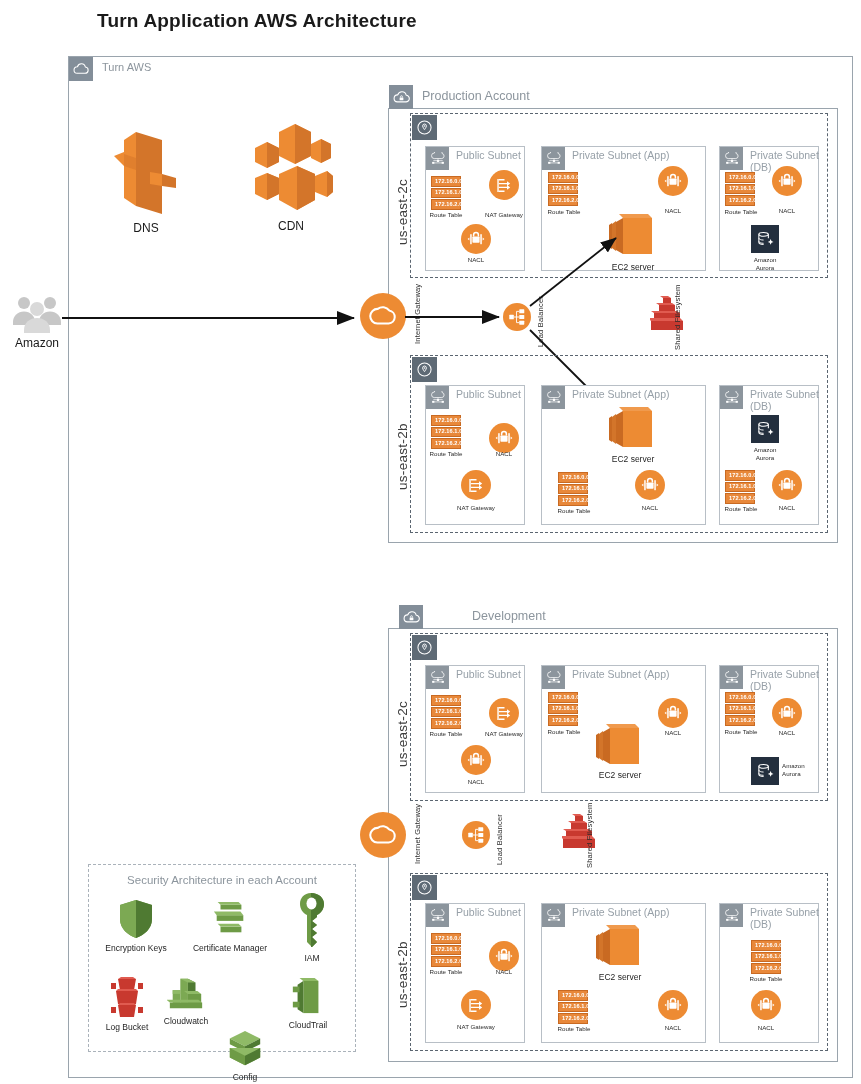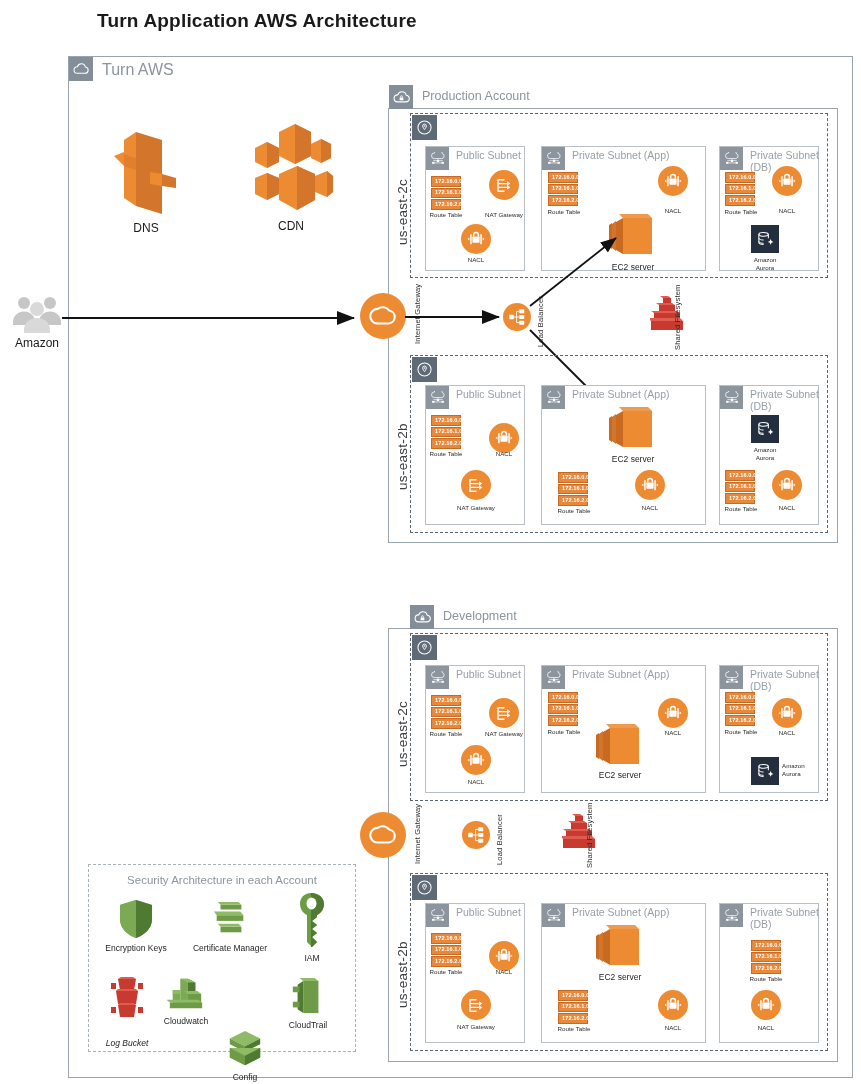--- a/index.html
+++ b/index.html
@@ -25,21 +25,21 @@
   
   .ghead{display:flex;align-items:flex-start;position:absolute;}
   .ghead .badge{
     width:24px;height:24px;background:#838e99;flex:0 0 24px;
     display:flex;align-items:center;justify-content:center;
   }
   .ghead .gtitle{
     margin-left:9px;font-size:12.5px;color:#8c959d;line-height:1.18;
     padding-top:4px;white-space:pre-line;
   }
-  .ghead.big .gtitle{font-size:16px;padding-top:4px;}
+  .ghead.big .gtitle{font-size:11px;padding-top:4px;}
 
   
   .shead .badge{width:23px;height:23px;background:#8c959d;flex:0 0 23px;}
   .shead .gtitle{margin-left:7px;font-size:10.5px;padding-top:2px;color:#97a0a8;}
 
   
   .az-badge{width:25px;height:25px;background:#5e6a75;display:flex;
     align-items:center;justify-content:center;}
 
   
@@ -491,21 +491,21 @@
     <rect x="5.2" y="6.2" width="1.5" height="10" fill="#fff"></rect>
     <rect x="15.3" y="6.2" width="1.5" height="10" fill="#fff"></rect>
     <polygon points="2.6,11 4.4,9.6 4.4,12.4" fill="#fff"></polygon>
     <polygon points="19.4,11 17.6,9.6 17.6,12.4" fill="#fff"></polygon>
   </svg>
 </div>
 <div class="abs cap" style="left:762px;top:504px;width:50px;">NACL</div>
 
 <div class="abs group-solid" style="left:388px;top:628px;width:450px;height:434px;"></div>
 
-<div class="abs ghead" style="left:410px;top:605px;">
+<div class="abs ghead" style="left:399px;top:605px;gap:40px;">
   <span class="badge">
     <svg width="17" height="13" viewBox="0 0 20 15">
       <path d="M5.2 12.6h9.9a3.9 3.9 0 0 0 .4-7.8A5.1 5.1 0 0 0 5.6 4.4 3.9 3.9 0 0 0 5.2 12.6z" fill="none" stroke="#fff" stroke-width="1.3" stroke-linejoin="round"></path>
       <rect x="7.8" y="7.4" width="4.4" height="3.4" rx=".5" fill="#fff"></rect>
       <path d="M8.9 7.4V6.5a1.1 1.1 0 1 1 2.2 0v.9" fill="none" stroke="#fff" stroke-width="1"></path>
     </svg>
   </span>
   <span class="gtitle">Development</span>
 </div>
 
@@ -845,21 +845,21 @@
       <polygon points="6,15 28,15 26,28 8,28" fill="#C8392F"></polygon>
       <polygon points="6,15 28,15 26,13 8,13" fill="#E05B50"></polygon>
       <polygon points="8,29 26,29 24,41 10,41" fill="#C8392F"></polygon>
       <polygon points="8,29 26,29 24,27 10,27" fill="#E05B50"></polygon>
       <rect x="1" y="7" width="5" height="6" fill="#C8392F"></rect>
       <rect x="28" y="7" width="5" height="6" fill="#C8392F"></rect>
       <rect x="1" y="31" width="5" height="6" fill="#C8392F"></rect>
       <rect x="28" y="31" width="5" height="6" fill="#C8392F"></rect>
     </svg>
   </div>
-  <div class="cap-md" style="margin-top:18px;font-style:italic;">Log Bucket</div>
+  <div class="cap-md" style="margin-top:2px;">Log Bucket</div>
 </div>
 
 <div class="abs" style="left:155px;top:972px;width:62px;">
   <div style="display:flex;justify-content:center;">
     <svg width="38" height="42" viewBox="0 0 40 42">
       <polygon points="14,6 22,6 22,34 14,34" fill="#7CA953"></polygon>
       <polygon points="22,6 30,10 30,34 22,34" fill="#4F7A32"></polygon>
       <polygon points="14,6 22,6 30,10 22,10" fill="#8FBA66"></polygon>
       <polygon points="6,18 14,18 14,34 6,34" fill="#7CA953"></polygon>
       <polygon points="6,18 14,18 14,22 6,22" fill="#8FBA66"></polygon>

